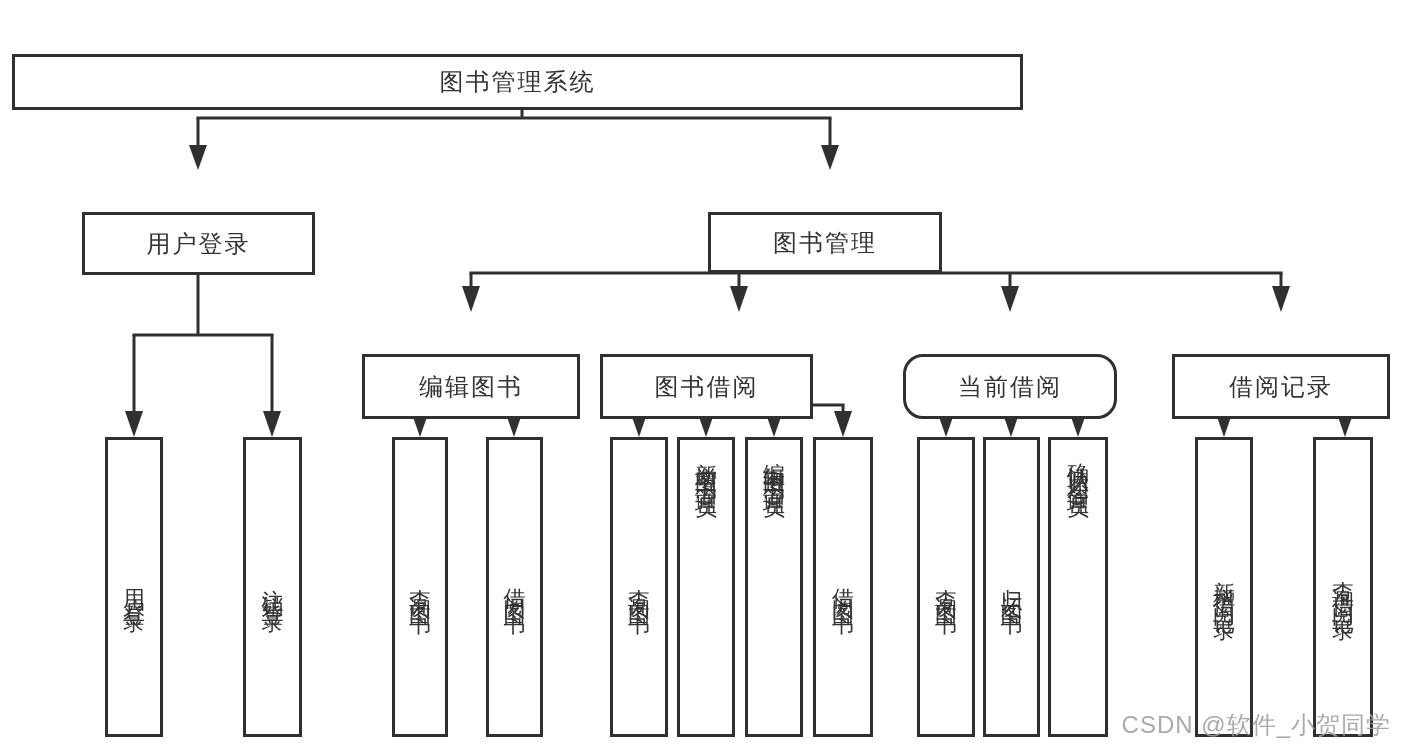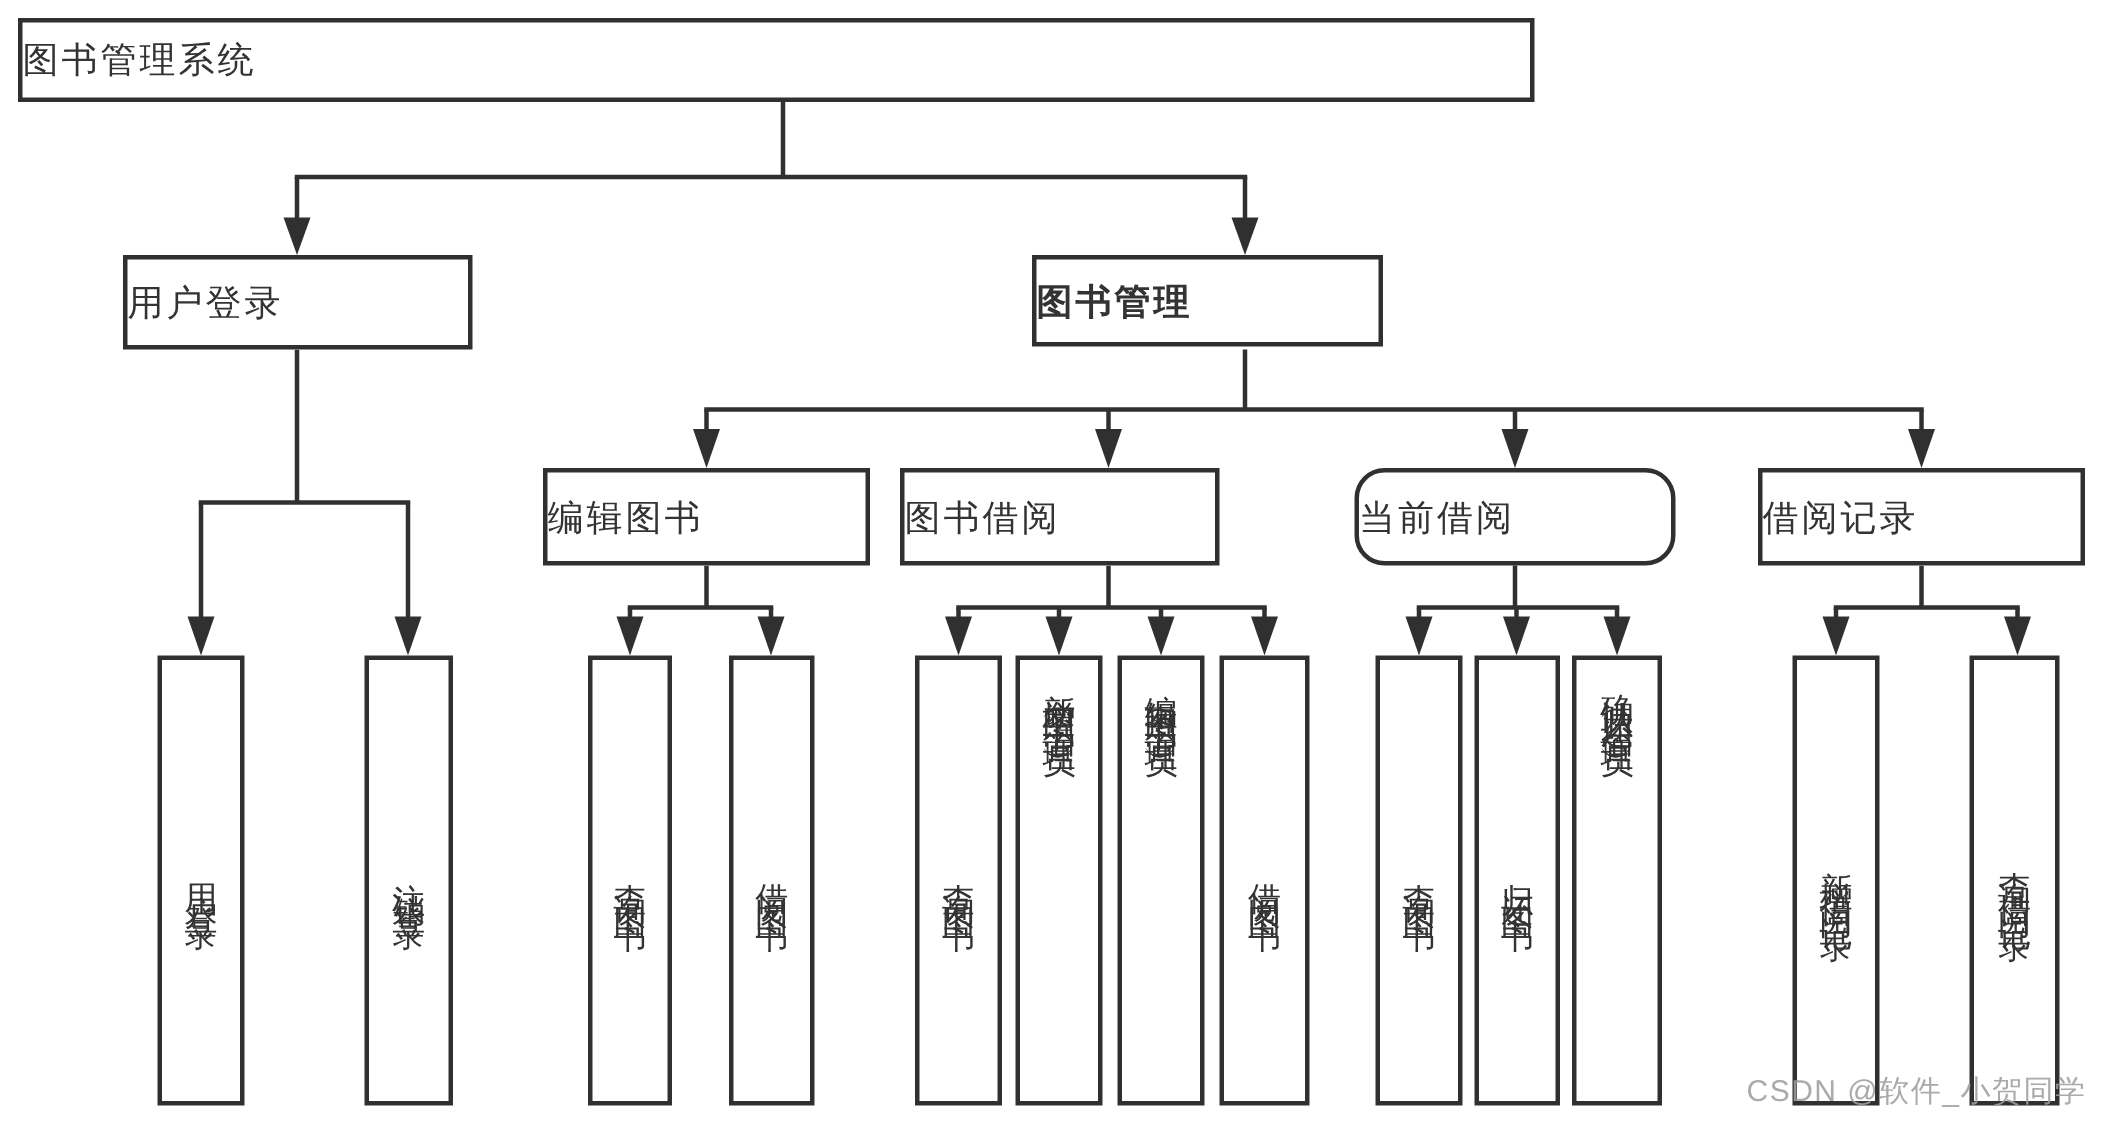--- a/index.html
+++ b/index.html
@@ -23,22 +23,24 @@
     height: 747px;
     z-index: 1;
   }
   .node {
     position: absolute;
     box-sizing: border-box;
     border: 3px solid #303030;
     background: #ffffff;
     display: flex;
     align-items: center;
+    justify-content: center;
     z-index: 2;
     color: #333333;
+    margin-top: 42px;
   }
   .node .lbl {
     font-size: 24px;
     letter-spacing: 2px;
     white-space: nowrap;
   }
   .leaf {
     position: absolute;
     box-sizing: border-box;
     border: 3px solid #303030;
@@ -64,21 +66,21 @@
     padding-top: 5px;
   }
   .leaf.tall .vtxt {
     letter-spacing: 5px;
   }
   #watermark {
     position: absolute;
     right: 14px;
     bottom: 6px;
     z-index: 3;
-    font-size: 20px;
+    font-size: 24px;
     color: rgba(158, 158, 158, 0.88);
     letter-spacing: 1px;
     white-space: nowrap;
   }
 </style>
 </head>
 <body>
 
 <div id="stage">
 
@@ -148,21 +150,21 @@
     </g>
   </svg>
 
   <div class="node" style="left:12px; top:12px; width:1011px; height:56px;">
     <span class="lbl">图书管理系统</span>
   </div>
 
   <div class="node" style="left:82px; top:170px; width:233px; height:63px;">
     <span class="lbl">用户登录</span>
   </div>
-  <div class="node" style="left:688px; top:170px; width:234px; height:61px;font-weight:bold;">
+  <div class="node" style="left:708px; top:170px; width:234px; height:61px;">
     <span class="lbl">图书管理</span>
   </div>
 
   <div class="node" style="left:362px; top:312px; width:218px; height:65px;">
     <span class="lbl">编辑图书</span>
   </div>
   <div class="node" style="left:600px; top:312px; width:213px; height:65px;">
     <span class="lbl">图书借阅</span>
   </div>
   <div class="node" style="left:903px; top:312px; width:214px; height:65px;border-radius:20px;">

